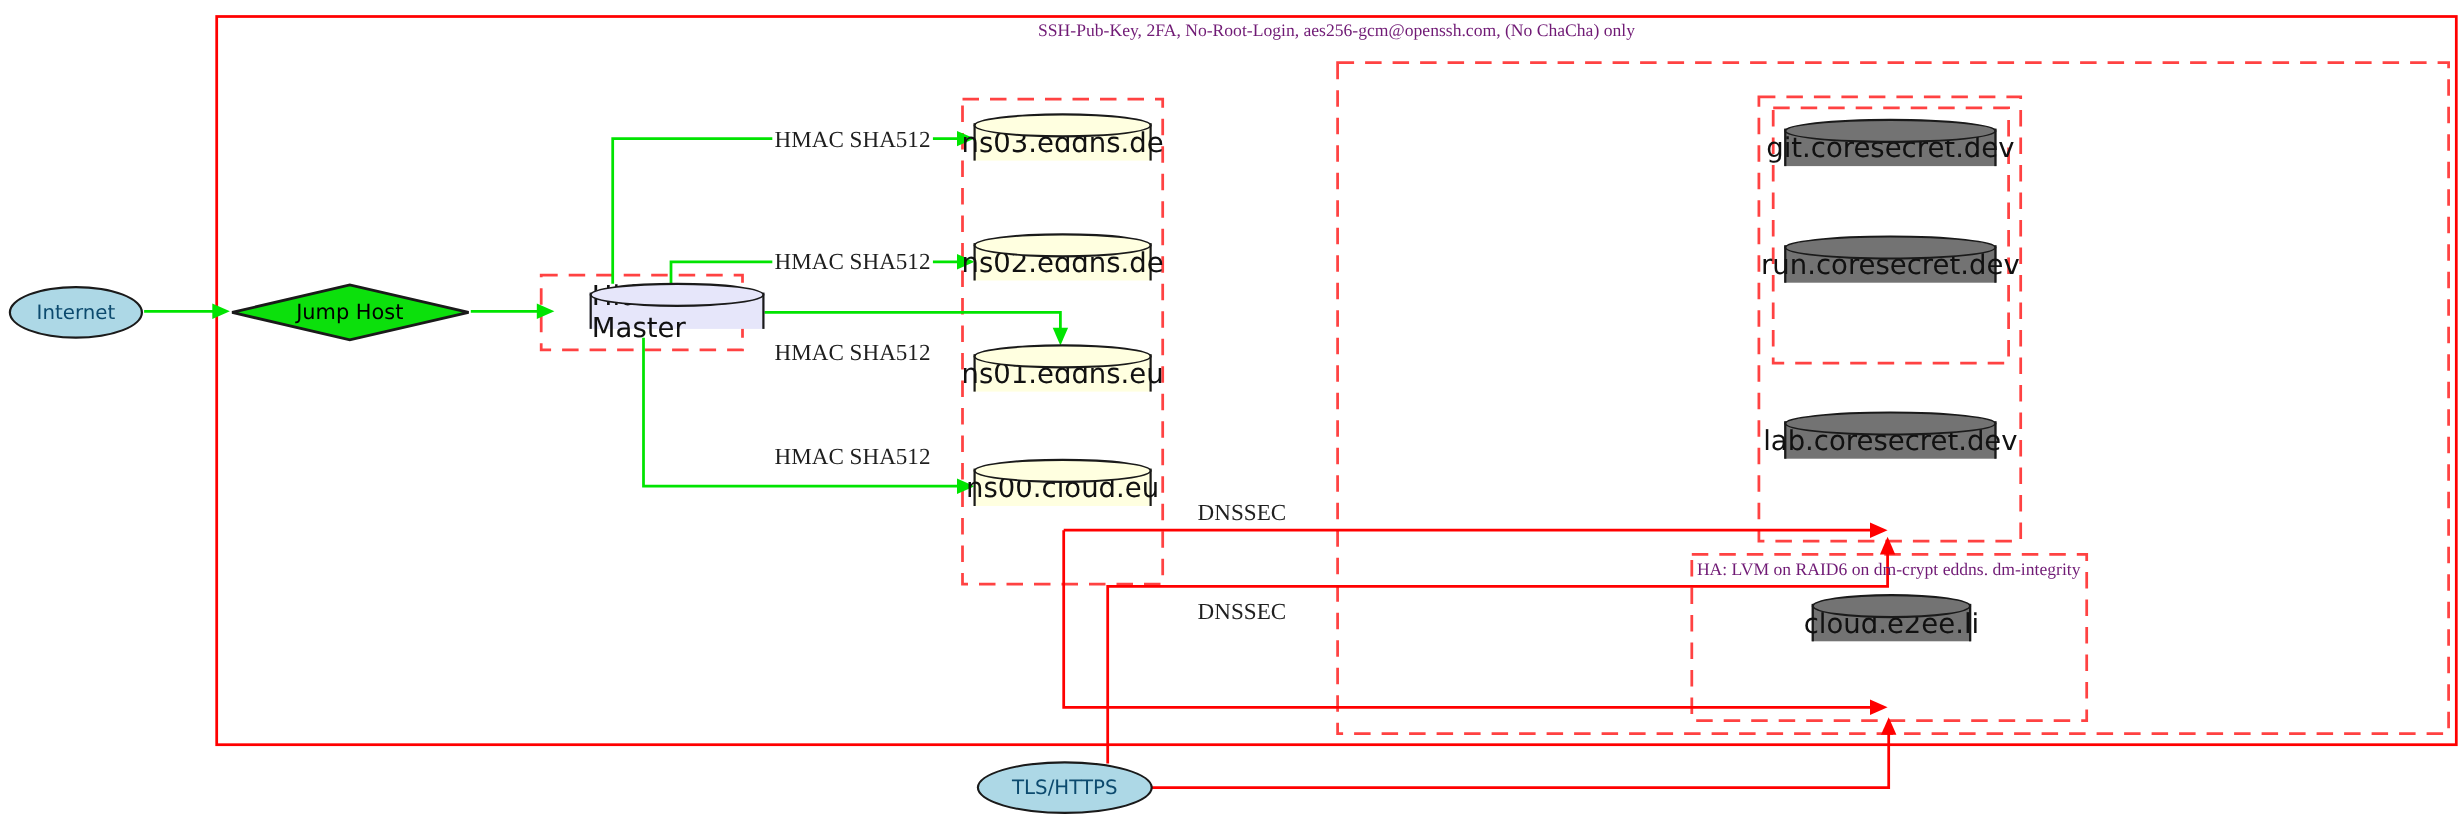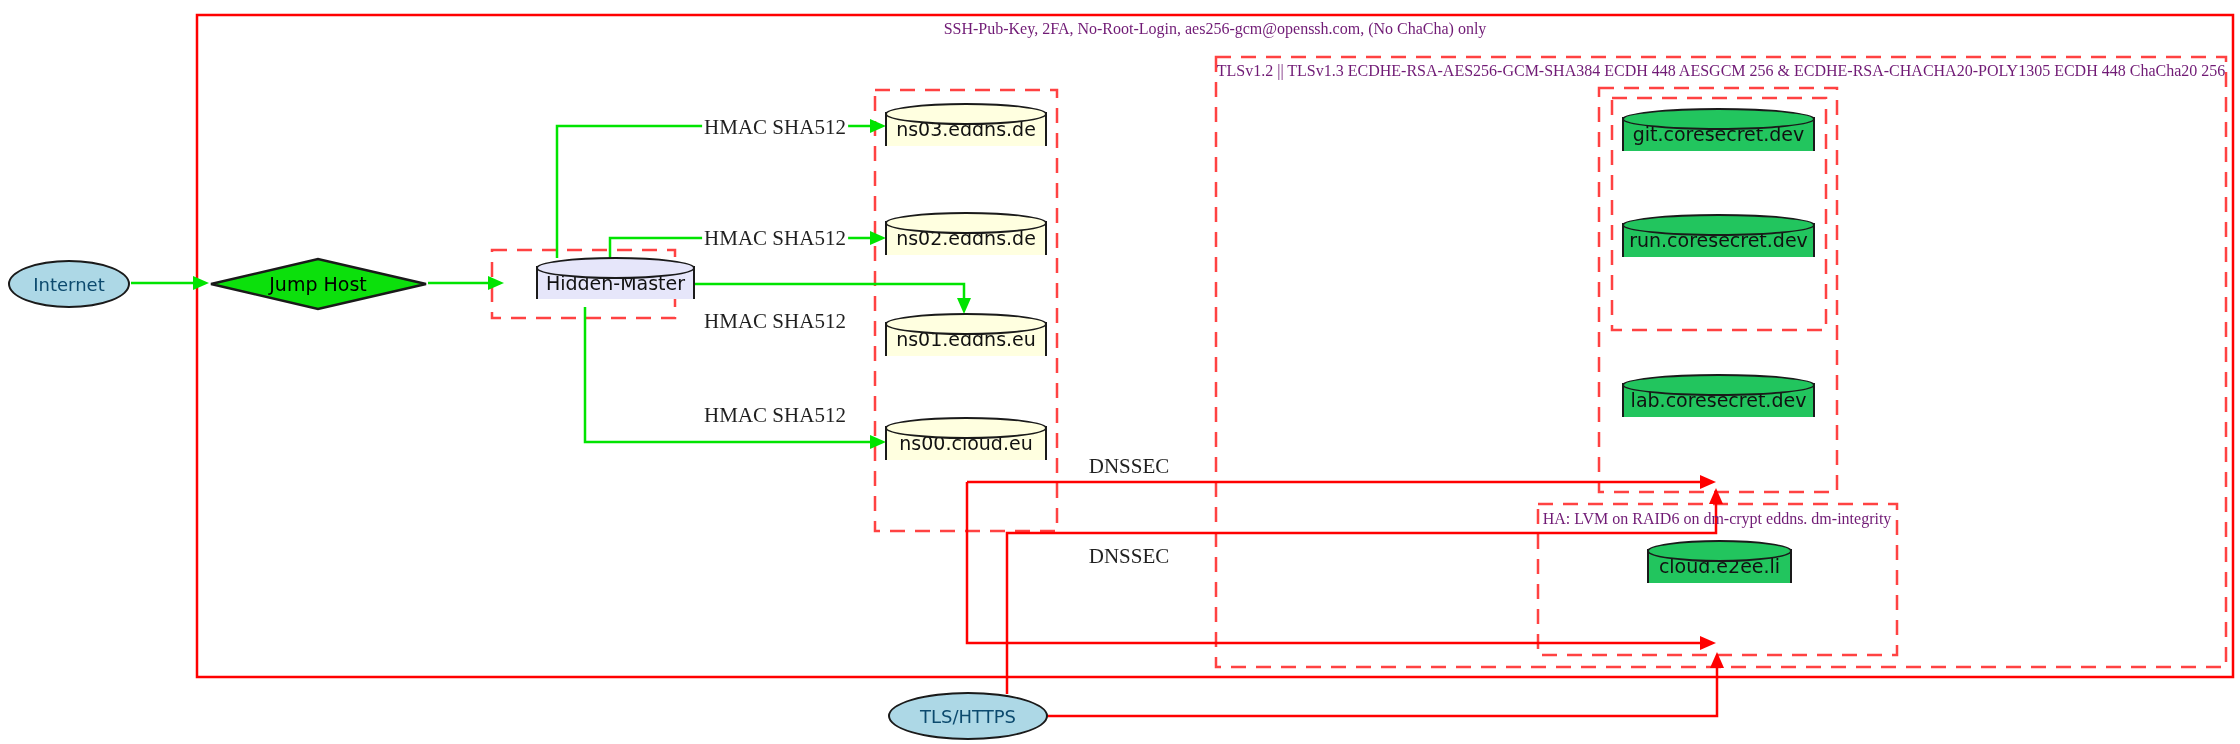--- a/index.html
+++ b/index.html
@@ -18,32 +18,32 @@
     border:2px solid #1a1a1a;
     border-radius:50%;
     background:#add8e6;
     display:flex; align-items:center; justify-content:center;
     font-size:18px; color:#0c4a6e; box-sizing:border-box;
   }
   .cyl {
     position:absolute;
     border-left:2px solid #1a1a1a; border-right:2px solid #1a1a1a;
     display:flex; align-items:center; justify-content:center;
-    font-size:19px; color:#111; box-sizing:border-box;
+    font-size:25px; color:#111; box-sizing:border-box;
   }
   .cyl::before {
     content:""; position:absolute; left:-2px; right:-2px; top:-9px; height:18px;
     background:inherit; border:2px solid #1a1a1a; border-radius:50%;
   }
   .cyl::after {
     content:""; position:absolute; left:-2px; right:-2px; bottom:-9px; height:18px;
     background:inherit; border:2px solid #1a1a1a; border-radius:50%; z-index:-1;
   }
   .cyl-yellow { background:#ffffe0; }
-  .cyl-pink   { background:#22c55e;align-items:center; }
+  .cyl-pink   { background:#737373;align-items:center; }
   .cyl-lav    { background:#e6e6fa; }
 
   .diamond-wrap { position:absolute; }
   .diamond-wrap span {
     position:absolute; left:0; top:0; width:100%; height:100%;
     display:flex; align-items:center; justify-content:center;
     font-size:19px; color:#000000;
   }
 
   
@@ -93,21 +93,20 @@
     <polygon points="1716,643 1700,636 1700,650" fill="#ff0000"></polygon>
     <path d="M1007 694 V533 H1716 V503" stroke="#ff0000" stroke-width="2.5" fill="none"></path>
     <polygon points="1716,488 1709,504 1723,504" fill="#ff0000"></polygon>
     <path d="M1047 716 H1717 V667" stroke="#ff0000" stroke-width="2.5" fill="none"></path>
     <polygon points="1717,652 1710,668 1724,668" fill="#ff0000"></polygon>
 
     <polygon points="211,284 318,259 426,284 318,309" fill="#0ce00c" stroke="#1a1a1a" stroke-width="2.5"></polygon>
   </svg>
 
   <div class="cluster-label" style="left:1215px; top:29px;">SSH-Pub-Key, 2FA, No-Root-Login, aes256-gcm@openssh.com, (No ChaCha) only</div>
-  <div class="cluster-label" style="left:1721px; top:71px;">TLSv1.2 || TLSv1.3 ECDHE-RSA-AES256-GCM-SHA384 ECDH 448 AESGCM 256 &amp; ECDHE-RSA-CHACHA20-POLY1305 ECDH 448 ChaCha20 256</div>
   <div class="cluster-label" style="left:1717px; top:519px;">HA: LVM on RAID6 on dm-crypt eddns. dm-integrity</div>
 
   <div class="ellipse-node" style="left:8px; top:260px; width:122px; height:48px;">
     <span>Internet</span>
   </div>
 
   <div class="diamond-wrap" style="left:209px; top:258px; width:218px; height:52px;">
     <span>Jump Host</span>
   </div>
 

